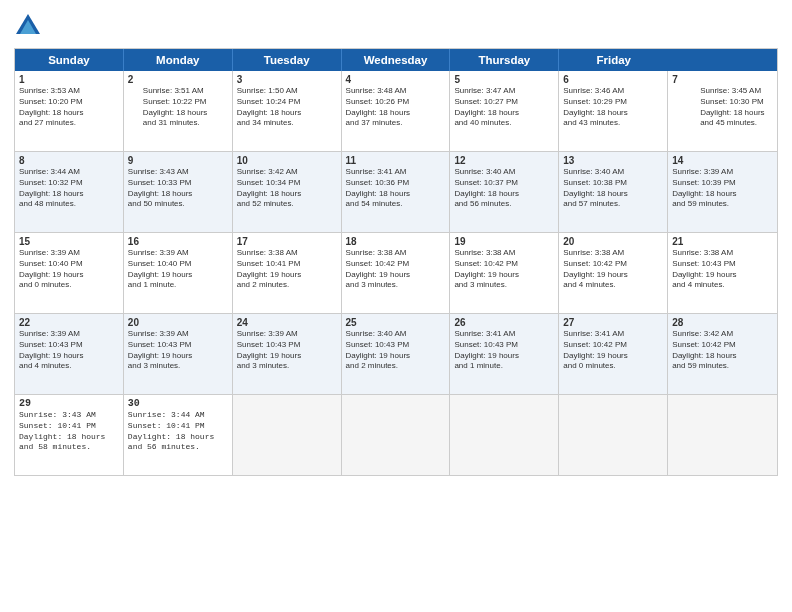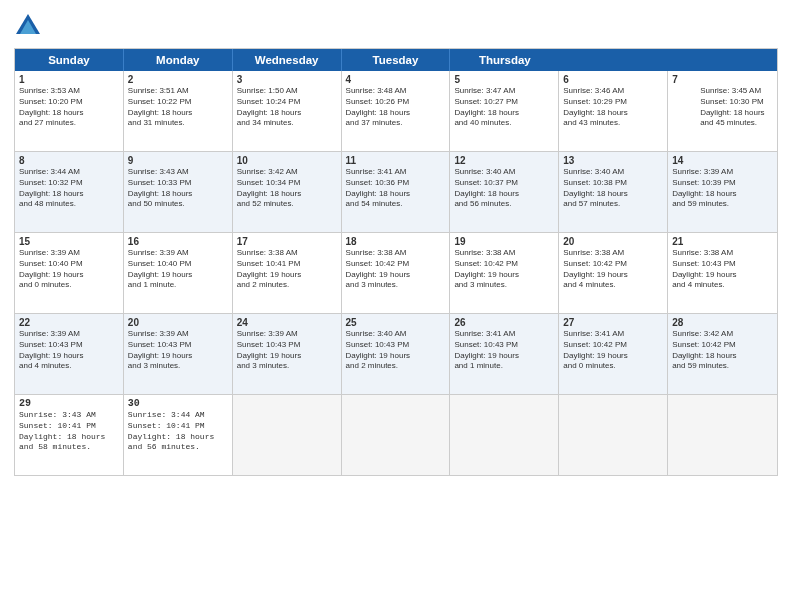--- a/index.html
+++ b/index.html
@@ -135,36 +135,37 @@
     <div class="header-right">
       <div class="month-title"></div>
       <div class="location"></div>
     </div>
   </div>
 
   <div class="calendar">
     <div class="cal-header">
     <div class="cal-header-cell">Sunday</div>
         <div class="cal-header-cell">Monday</div>
+        <div class="cal-header-cell">Tuesday</div>
         <div class="cal-header-cell">Wednesday</div>
-        <div class="cal-header-cell">Tuesday</div>
         <div class="cal-header-cell">Thursday</div>
+        <div class="cal-header-cell">Friday</div>
       </div>
     <div class="cal-body">
     <div class="cal-row">
           <div class="cal-cell">
             <span class="day-num">1</span>
             <div class="cell-text" style="white-space: pre-line;">Sunrise: 3:53 AM
 Sunset: 10:20 PM
 Daylight: 18 hours
 and 27 minutes.</div>
           </div>
           <div class="cal-cell">
             <span class="day-num">2</span>
-            <div class="cell-text" style="white-space: pre-line;">Sunrise: 3:51 AM
+            <div class="cell-text" style="white-space: pre-line; margin-left: 15px;">Sunrise: 3:51 AM
 Sunset: 10:22 PM
 Daylight: 18 hours
 and 31 minutes.</div>
           </div>
           <div class="cal-cell">
             <span class="day-num">3</span>
             <div class="cell-text" style="white-space: pre-line;">Sunrise: 1:50 AM
 Sunset: 10:24 PM
 Daylight: 18 hours
 and 34 minutes.</div>

